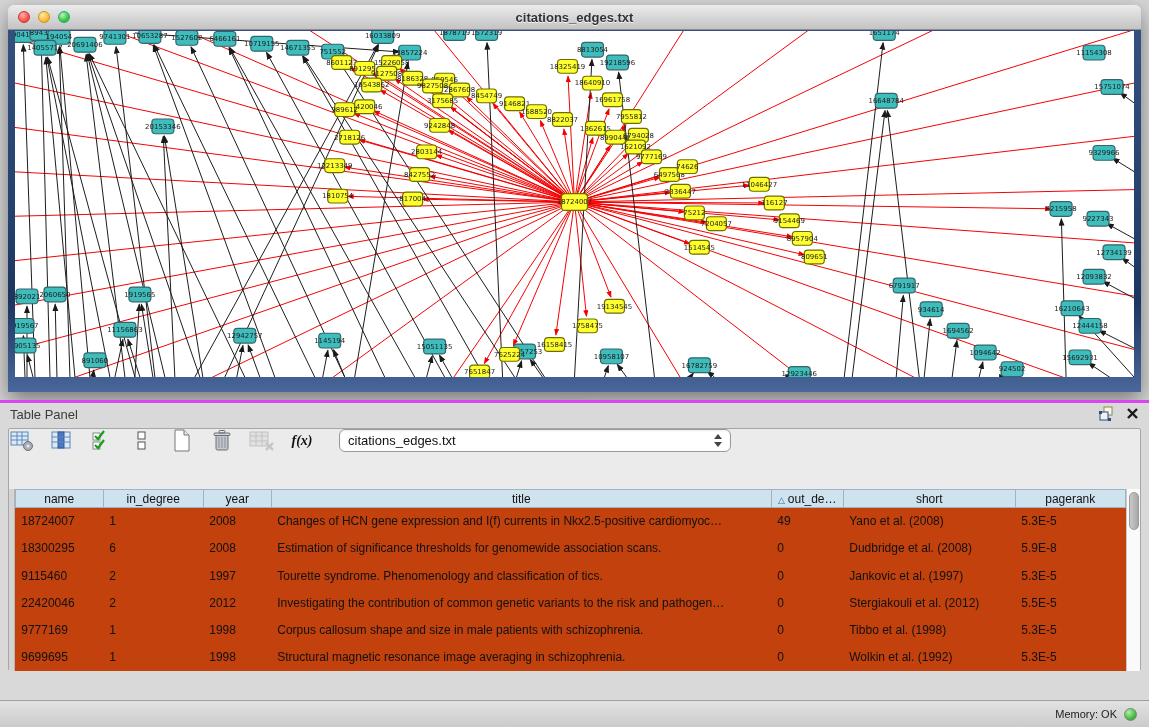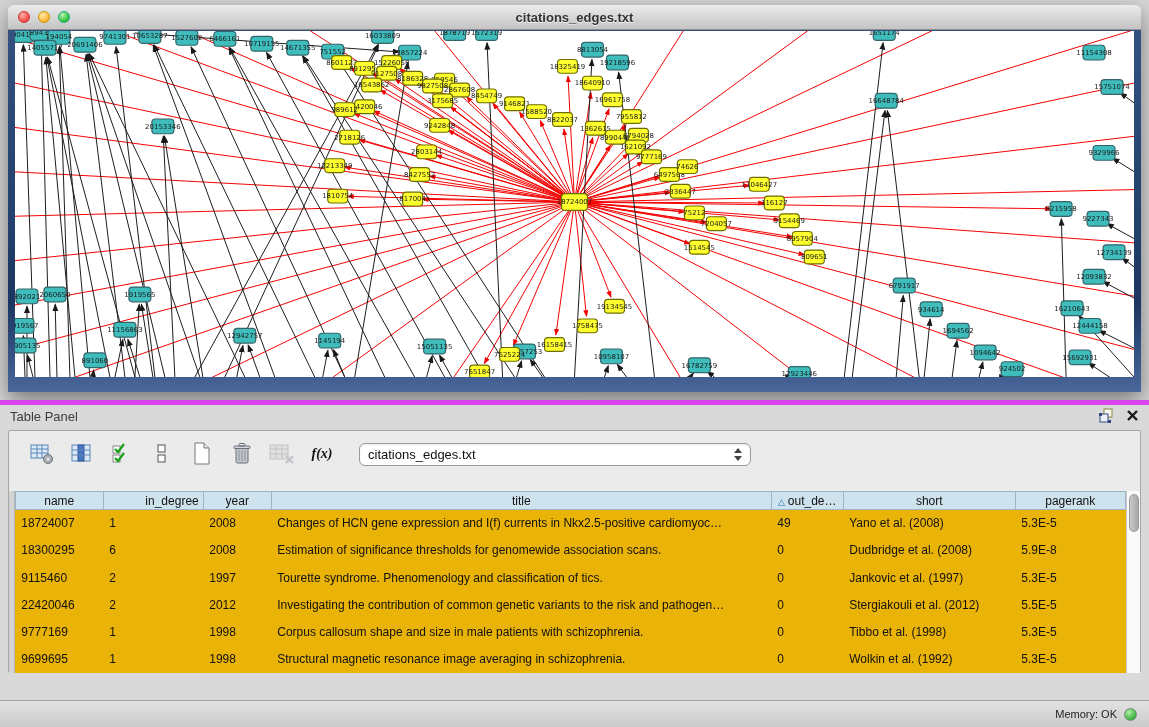--- a/index.html
+++ b/index.html
@@ -23,38 +23,38 @@
   .graph-canvas { width:1119px; height:346px; background:#ffffff; overflow:hidden; }
   .graph-canvas svg { display:block; }
 
   
   .splitter { position:absolute; left:0; top:392px; width:1149px; height:8px; }
   .grip { position:absolute; left:560px; top:3px; width:26px; height:4px; border-radius:2px;
       background:repeating-linear-gradient(90deg,#9a9a9a 0 2px,transparent 2px 5px); }
 
   
   .table-panel { position:absolute; left:0; top:400px; width:1149px; height:300px;
-      background:#d9d9d9; border-top:5px solid #d946ef; }
+      background:#d9d9d9; border-top:3px solid #d946ef; }
   .panel-header { height:24px; position:relative; }
   .panel-title { position:absolute; left:10px; top:4px; font-size:13px; color:#3c3c3c; }
   .panel-hdr-icons { position:absolute; right:10px; top:3px; display:flex; gap:12px; align-items:center; }
   .panel-box { position:absolute; left:8px; top:25px; width:1133px; height:243px;
       background:#ebebeb; border:1px solid #a6a6a6; border-radius:2px; }
 
-  .toolbar { height:46px; display:flex; align-items:center; padding:0 20px; gap:14px; }
+  .toolbar { height:46px; display:flex; padding:0 0; gap:14px; }
   .tb-icon { width:26px; height:24px; display:flex; align-items:center; justify-content:center; }
   .fx-label { font-family:"Liberation Serif", serif; font-style:italic; font-weight:bold; font-size:14px; color:#111; }
   .combo { margin-left:10px; width:392px; height:23px; background:#fff; border:1px solid #9a9a9a; border-radius:6px;
       display:flex; align-items:center; padding:0 8px; box-shadow:inset 0 1px 2px rgba(0,0,0,.08); }
   .combo-text { flex:1; font-size:13px; color:#111; }
   .stepper { display:flex; flex-direction:column; gap:3px; align-items:center; }
   .tri-up   { width:0; height:0; border-left:4px solid transparent; border-right:4px solid transparent; border-bottom:5px solid #444; }
   .tri-down { width:0; height:0; border-left:4px solid transparent; border-right:4px solid transparent; border-top:5px solid #444; }
 
-  .table-wrap { position:absolute; left:0; top:60px; width:1131px; height:182px; display:flex; background:#eab308; }
+  .table-wrap { position:absolute; left:0; top:60px; width:1131px; height:182px; display:flex; background:#c2410c; }
   .row-strip { width:6px; background:#d4d4d4; border-right:1px solid #b5b5b5; }
   table.data { border-collapse:collapse; table-layout:fixed; width:1110px; font-size:12px; color:#111; }
   table.data th { background:#cfe3ef; border:1px solid #9db4c2; font-weight:normal; font-size:12px;
       height:18px; text-align:center; overflow:hidden; white-space:nowrap; padding:0 4px; }
   table.data td { height:16px; padding:0 6px; white-space:nowrap; overflow:hidden; text-overflow:clip; }
   .sort-tri { color:#2a72a8; font-size:9px; margin-right:3px; }
   .vscroll { width:15px; background:#fafafa; border-left:1px solid #c9c9c9; position:relative; }
   .vthumb { position:absolute; left:2px; top:3px; width:10px; height:38px; border-radius:5px;
       background:linear-gradient(90deg,#c9c9c9,#a8a8a8); border:1px solid #9a9a9a; }
 
@@ -541,21 +541,21 @@
           </span>
       </div>
     </div>
 
     <div class="table-wrap">
       <div class="row-strip"></div>
       <table class="data">
         <thead id="thead">
             <tr>
               <th style="width: 88px;">name</th>
-              <th style="width: 100px; text-align: right;">in_degree</th>
+              <th style="width: 100px;">in_degree</th>
               <th style="width: 68px;">year</th>
               <th style="width: 500px;">title</th>
               <th style="width: 72px;"><span class="sort-tri">△</span>out_de…</th>
               <th style="width: 172px;">short</th>
               <th style="width: 110px;">pagerank</th>
             </tr>
           </thead>
         <tbody id="tbody">
             <tr>
               <td>18724007</td>

